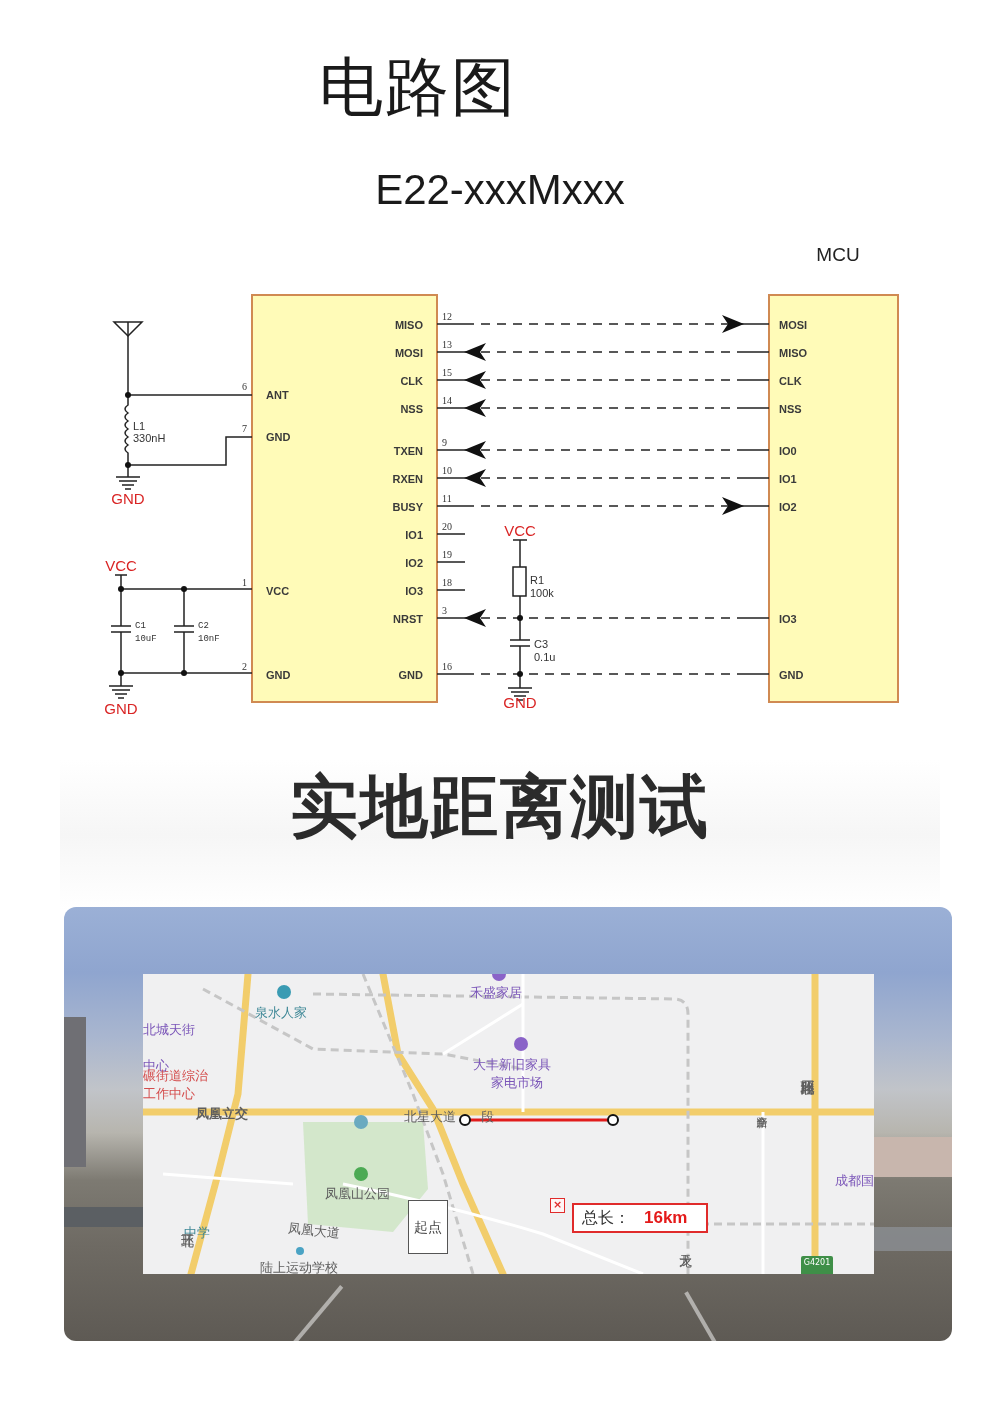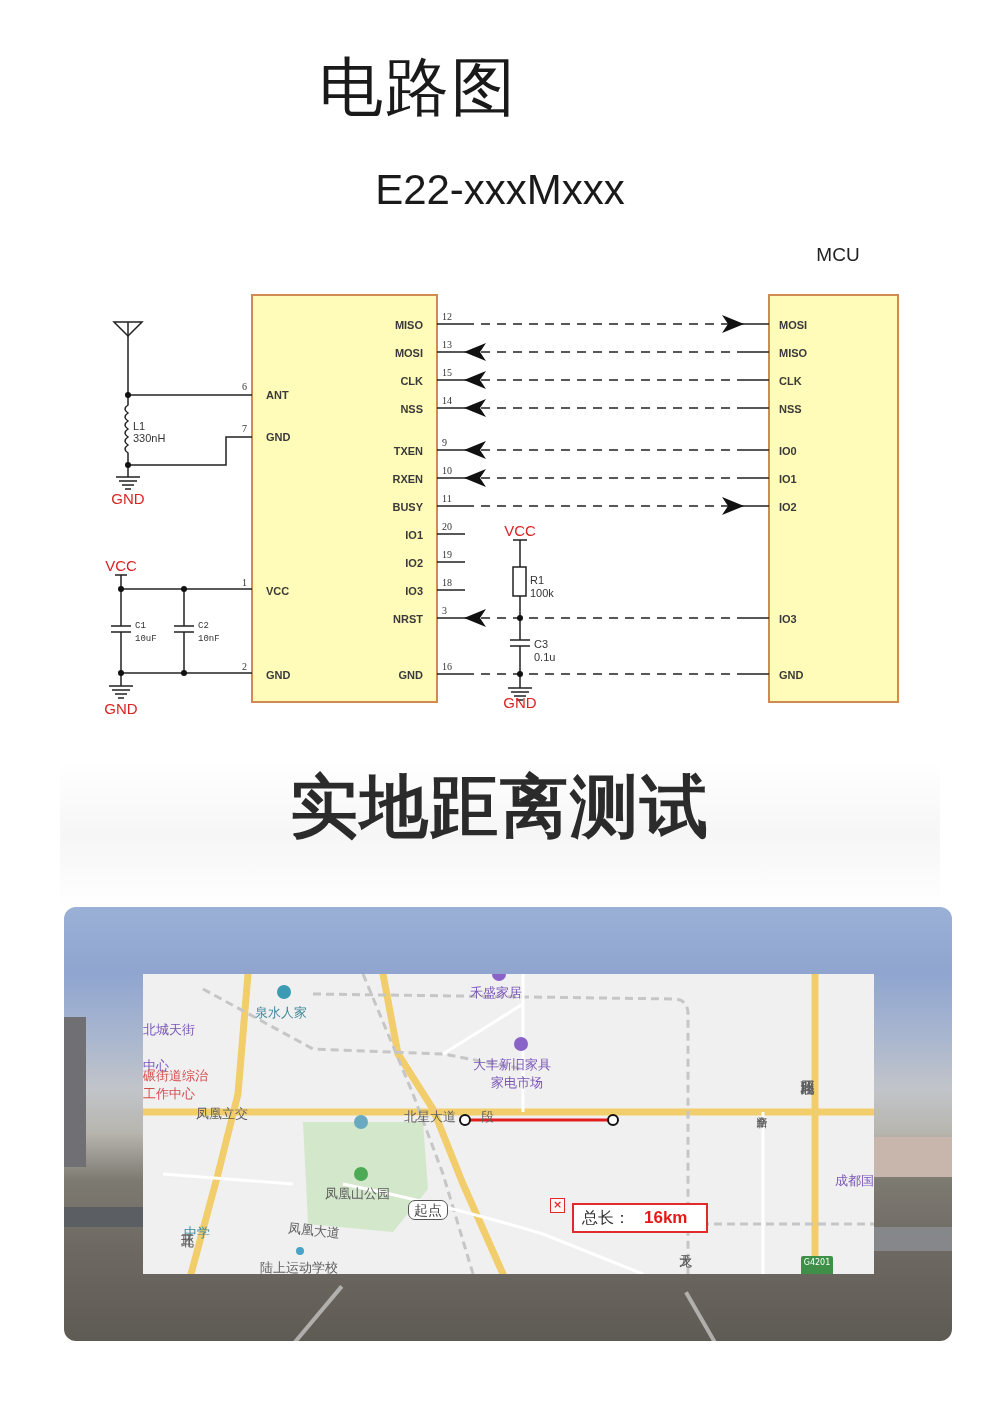--- a/index.html
+++ b/index.html
@@ -56,22 +56,22 @@
     background: #fff; border: 2px solid #e02b2b; box-sizing: border-box;
     display: flex; align-items: center; padding-left: 8px;
   }
   .measure-label { font-size: 16px; color: #333; }
   .measure-value { font-size: 17px; color: #e41a1a; font-weight: 700; margin-left: 14px; font-family: "Liberation Sans", sans-serif; }
   .close-x {
     position: absolute; left: 407px; top: 224px; width: 13px; height: 13px; border: 1.5px solid #e02b2b;
     color: #e02b2b; font-size: 11px; line-height: 12px; text-align: center; font-weight: 700; background: #fff5f5;
   }
   .start-badge {
-    position: absolute; left: 265px; top: 226px; border: 1.5px solid #555; border-radius: 7px; background: #fff;
-    font-size: 14px; color: #444; padding: 0 5px; line-height: 18px;
+    position: absolute; left: 265px; top: 226px; border: 1.5px solid #555; border-radius: 0; background: #fff;
+    font-size: 14px; color: #444; padding: 17px 5px; line-height: 18px;
   }
   .map-text { position: absolute; font-size: 13px; white-space: nowrap; }
   .mt-purple { color: #7a55b8; }
   .mt-gray { color: #5e5e5e; }
   .mt-teal { color: #3d8796; }
   .mt-red { color: #d44d4d; }
   .mt-vert { writing-mode: vertical-rl; letter-spacing: 0; }
   .shield {
     position: absolute; left: 658px; top: 282px; width: 32px; height: 29px; background: #3f8f48; color: #fff; font-size: 8px;
     text-align: center; line-height: 14px; border-radius: 2px;
@@ -273,21 +273,21 @@
       <circle cx="218" cy="200" r="7" fill="#4caa54"></circle>
       <circle cx="157" cy="277" r="4" fill="#4aa3c4"></circle>
     </svg>
 
     <div class="map-text mt-purple" style="left:327px;top:10px;">禾盛家居</div>
     <div class="map-text mt-teal" style="left:112px;top:30px;">泉水人家</div>
     <div class="map-text mt-purple" style="left:0px;top:47px;">北城天街</div>
     <div class="map-text mt-purple" style="left:0px;top:65px;margin-top:18px;">中心</div>
     <div class="map-text mt-red" style="left:0px;top:93px;">碾街道综治</div>
     <div class="map-text mt-red" style="left:0px;top:111px;">工作中心</div>
-    <div class="map-text mt-gray" style="left:53px;top:131px;">凤凰立交</div>
+    <div class="map-text mt-gray" style="left:53px;top:131px;font-weight:bold;">凤凰立交</div>
     <div class="map-text mt-purple" style="left:330px;top:82px;">大丰新旧家具</div>
     <div class="map-text mt-purple" style="left:348px;top:100px;">家电市场</div>
     <div class="map-text mt-gray" style="left:261px;top:134px;">北星大道</div>
     <div class="map-text mt-gray" style="left:338px;top:134px;">段</div>
     <div class="map-text mt-gray mt-vert" style="left:656px;top:96px;font-size:14px;">四环路北段</div>
     <div class="map-text mt-gray mt-vert" style="left:610px;top:134px;font-size:11px;">全新路</div>
     <div class="map-text mt-gray" style="left:182px;top:211px;">凤凰山公园</div>
     <div class="map-text mt-gray" style="left:145px;top:248px;transform:rotate(6deg);">凤凰大道</div>
     <div class="map-text mt-gray" style="left:117px;top:285px;">陆上运动学校</div>
     <div class="map-text mt-teal" style="left:0px;top:250px;padding-left:41px;">中学</div>

